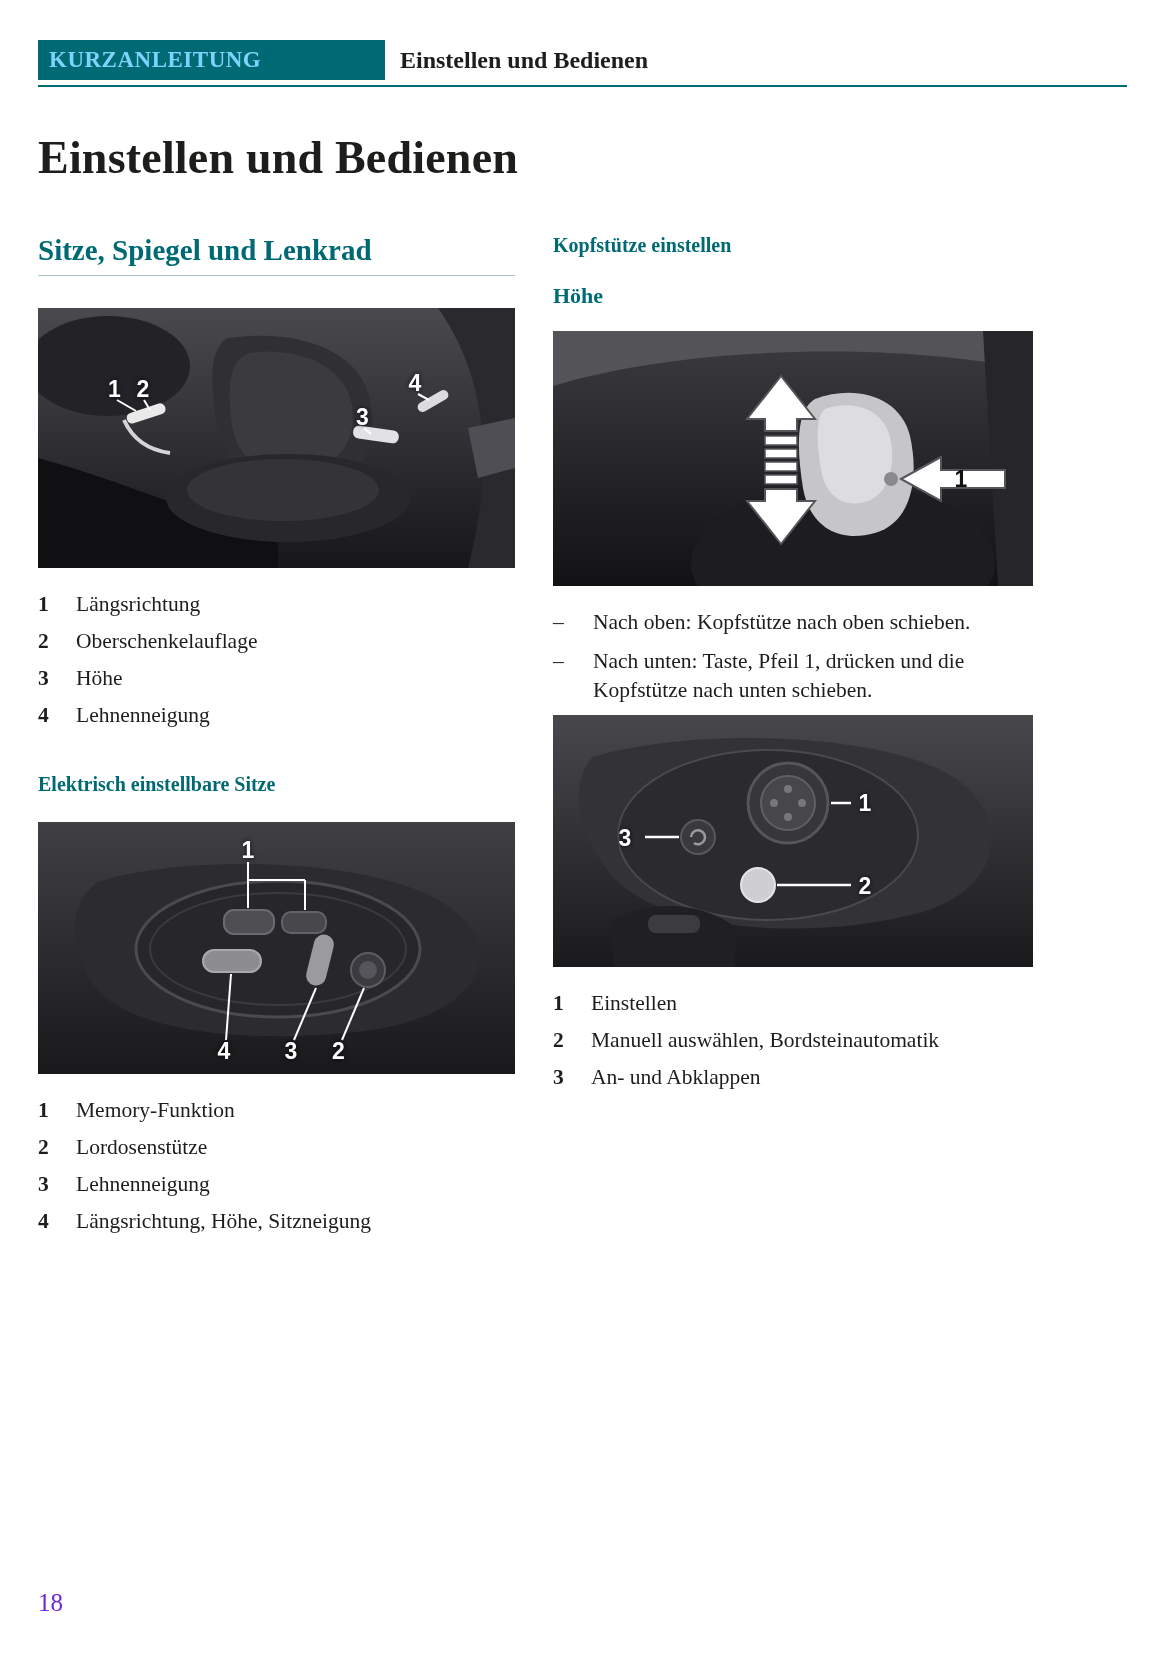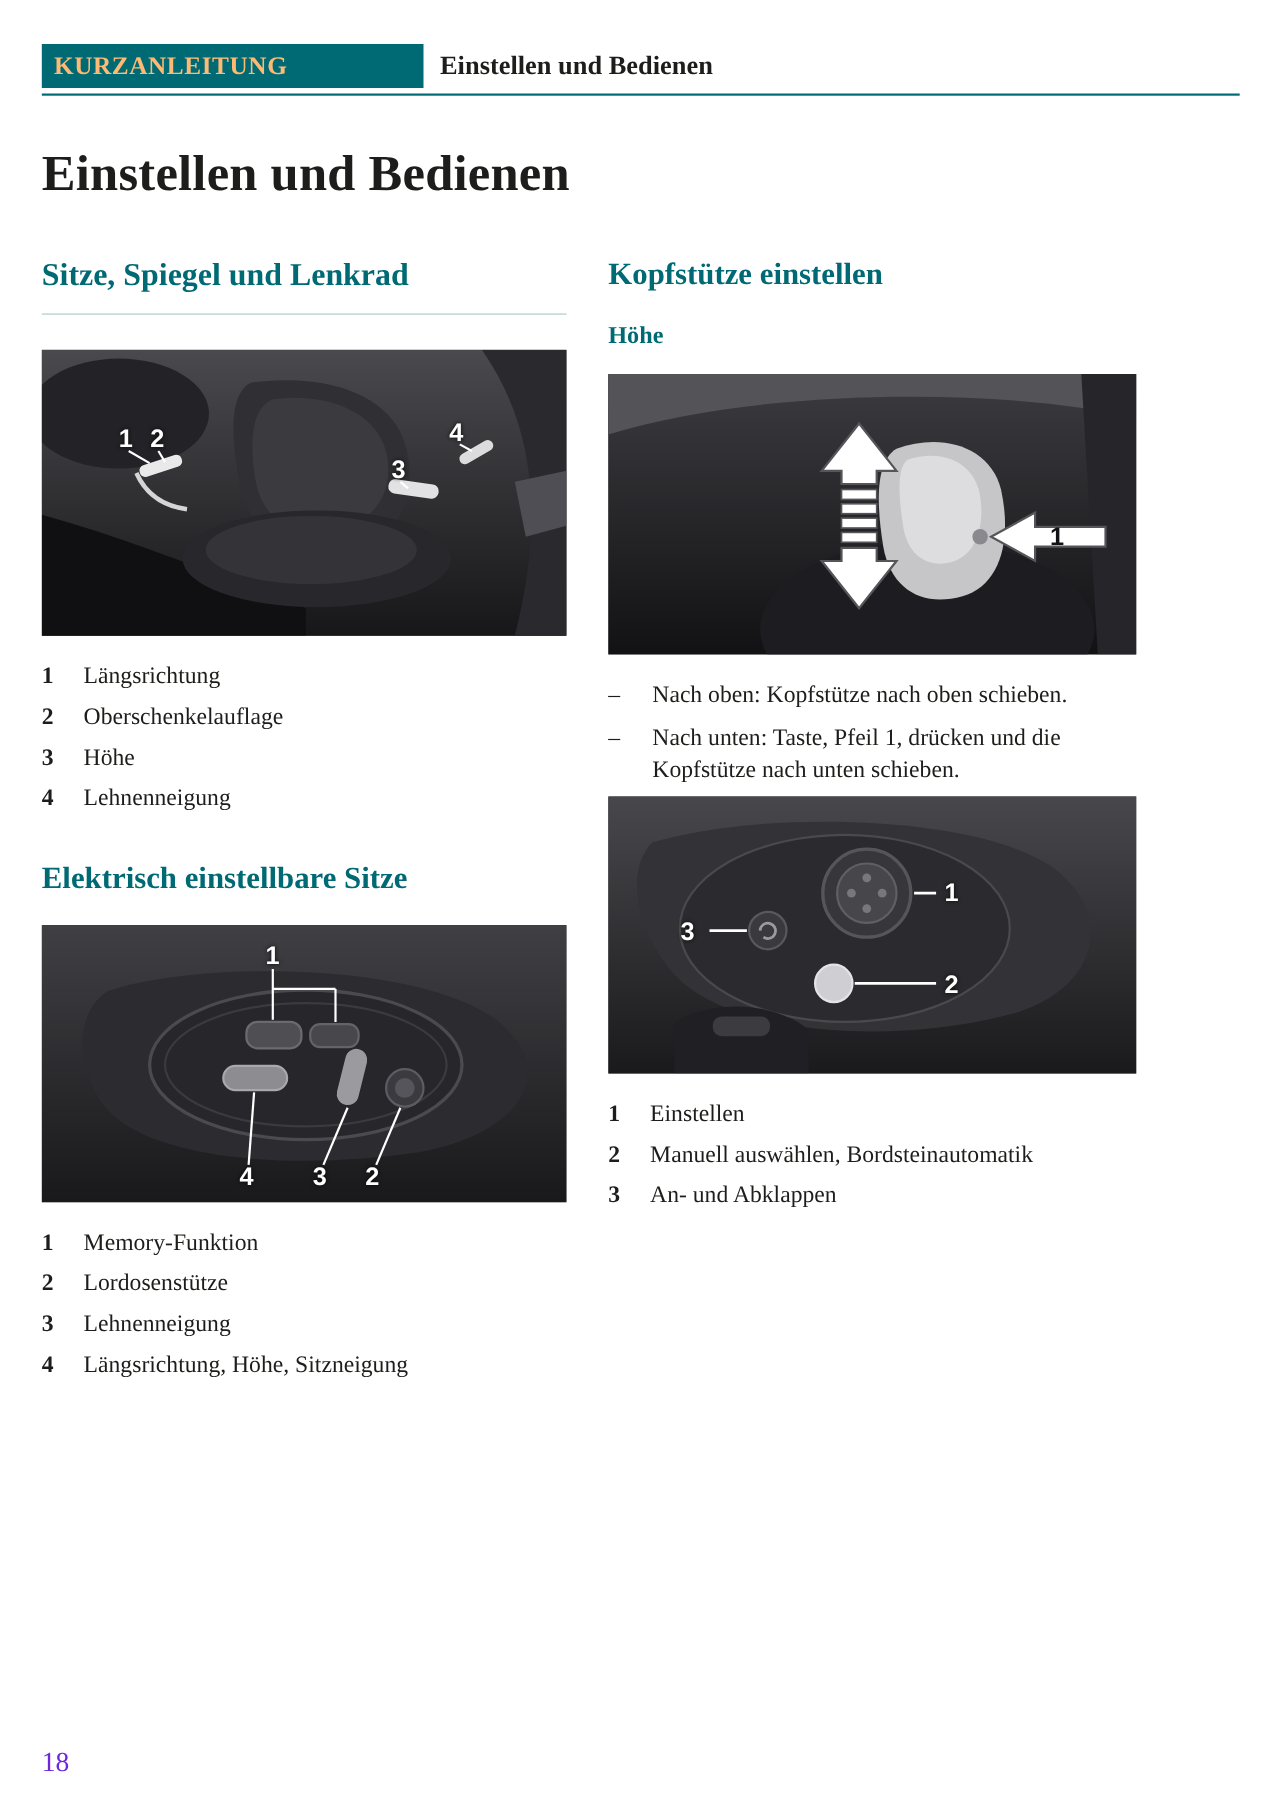--- a/index.html
+++ b/index.html
@@ -9,21 +9,21 @@
     position:relative;
     font-family:"Liberation Serif", serif;
     color:#1d1d1b;
     overflow:hidden;
   }
   .page { padding:40px 38px 0 38px; position:relative; height:100%; }
 
   
   .topbar { display:flex; align-items:center; }
   .badge {
-    background:#006a74; color:#fdba74;
+    background:#006a74; color:#7dd3fc;
     width:347px; height:40px;
     font-size:23px; font-weight:bold;
     display:flex; align-items:center;
     padding-left:11px; letter-spacing:.5px;
   }
   .topbar-title {
     font-size:24px; font-weight:bold;
     margin-left:15px; color:#1d1d1b;
   }
   .rule { height:2px; background:#006a74; margin-top:5px; }
@@ -35,25 +35,25 @@
     letter-spacing:.2px;
   }
   .columns {
     margin-top:50px;
     display:grid;
     grid-template-columns:477px 480px;
     column-gap:38px;
   }
   h2 {
     color:#006a74; font-size:29px; font-weight:bold;
-    padding-bottom:18px; border-bottom:1px solid #a9c5c9;
+    padding-bottom:8px; border-bottom:1px solid #a9c5c9;
     margin-bottom:32px;
   }
   h3 {
-    color:#006a74; font-size:28px; font-weight:bold;
+    color:#006a74; font-size:20px; font-weight:bold;
     margin-bottom:26px;
   }
   h4 {
     color:#006a74; font-size:22px; font-weight:bold;
     margin-bottom:22px;
   }
   .mt-block { margin-top:44px; }
 
   
   figure {

